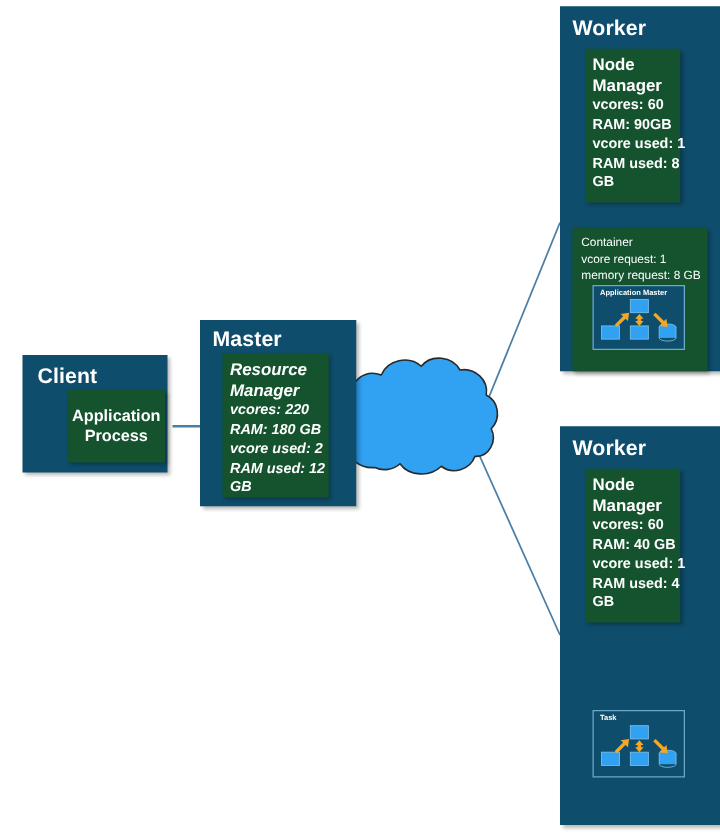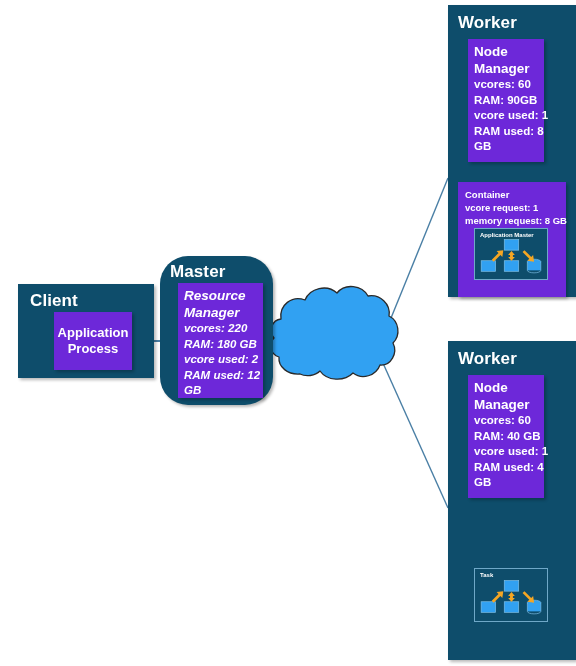--- a/index.html
+++ b/index.html
@@ -8,50 +8,50 @@
        font-family:"Liberation Sans",sans-serif;-webkit-font-smoothing:antialiased;}
 
   #stage{position:absolute;left:0;top:0;width:576px;height:666px;}
 
   
   .outer{position:absolute;background:#0e4d6b;box-sizing:border-box;
          box-shadow:2px 2px 3px rgba(0,0,0,.28);}
   .outer-title{position:absolute;color:#ffffff;font-size:17px;font-weight:bold;
                letter-spacing:.1px;white-space:nowrap;}
 
-  .inner{position:absolute;background:#6d28d9;box-sizing:border-box;
+  .inner{position:absolute;background:#14532d;box-sizing:border-box;
          box-shadow:2px 2px 3px rgba(0,0,0,.25);}
 
   .inner-head{color:#ffffff;font-size:13.5px;font-weight:bold;line-height:16.5px;}
   .inner-line{color:#ffffff;font-size:11.5px;font-weight:bold;line-height:15.5px;
               white-space:nowrap;}
 
   
-  #client-box{left:18px;top:284px;width:136px;height:94px;}
+  #client-box{left:18px;top:284px;width:116px;height:94px;}
   #client-title{left:12px;top:7px;}
   #app-process{left:36px;top:28px;width:78px;height:58px;
                display:flex;align-items:center;justify-content:center;}
   #app-process .t{color:#fff;font-size:13px;font-weight:bold;line-height:16px;
                   text-align:center;}
 
   
-  #master-box{left:160px;top:256px;width:113px;height:149px;border-radius:28px;}
+  #master-box{left:160px;top:256px;width:125px;height:149px;}
   #master-title{left:10px;top:6px;}
   #rm-box{left:18px;top:27px;width:85px;height:115px;padding:5px 0 0 6px;font-style:italic;}
 
   
   .worker-box{width:128px;}
   #worker1-box{left:448px;top:5px;height:292px;}
   #worker2-box{left:448px;top:341px;height:319px;}
   .worker-title{left:10px;top:8px;}
 
   .nm-box{left:20px;top:34px;width:76px;height:123px;padding:5px 0 0 6px;}
   .container-box{left:10px;width:108px;padding:6px 0 0 7px;}
   #container1{top:177px;height:115px;}
-  .container-head{color:#ffffff;font-size:9.5px;font-weight:bold;line-height:13px;
+  .container-head{color:#ffffff;font-size:9.5px;font-weight:normal;line-height:13px;
                   white-space:nowrap;}
 
   
   .mini{position:absolute;background:#0e4d6b;border:1px solid #6fa8c8;box-sizing:border-box;}
   #mini1{left:474px;top:228px;width:74px;height:52px;}
   #mini2{left:474px;top:568px;width:74px;height:54px;}
   .mini-label{position:absolute;left:5px;top:3px;color:#ffffff;font-size:6px;
               font-weight:bold;white-space:nowrap;}
   .mini svg{position:absolute;left:0;top:0;width:100%;height:100%;}
 

